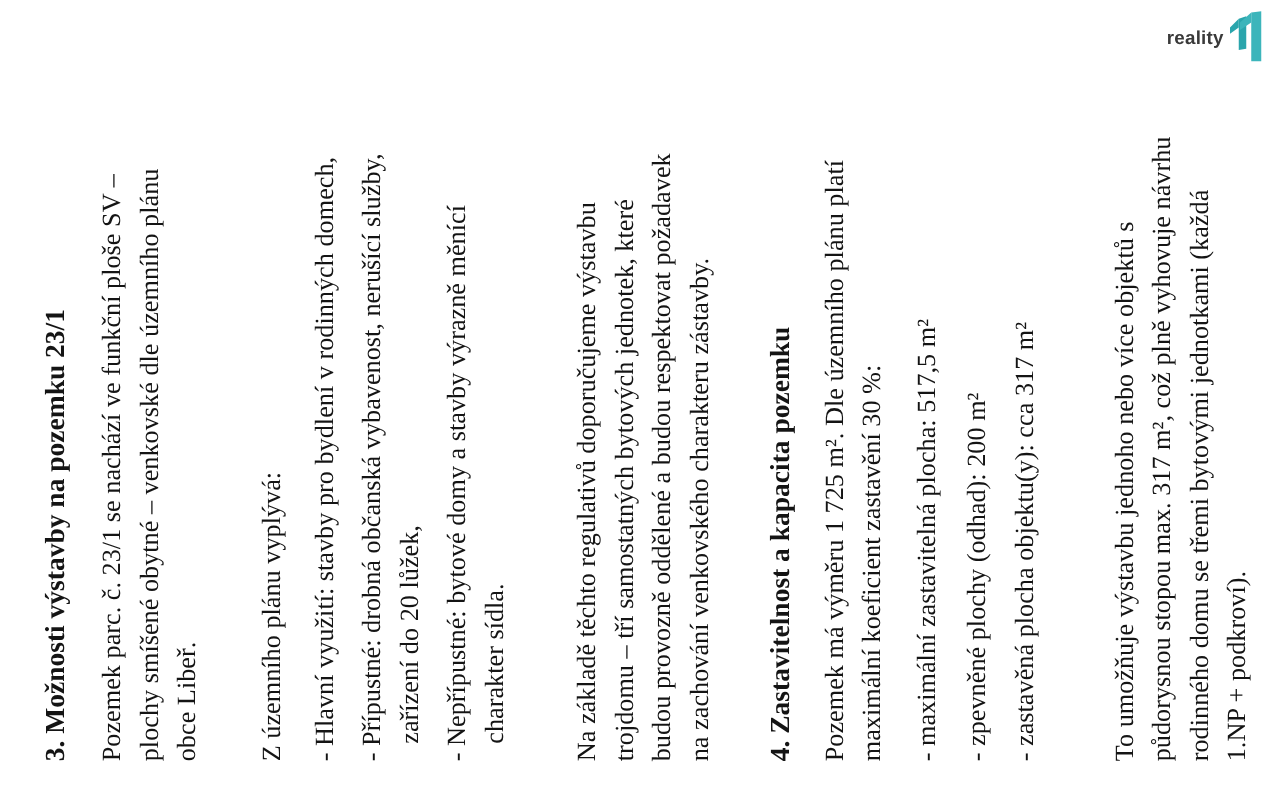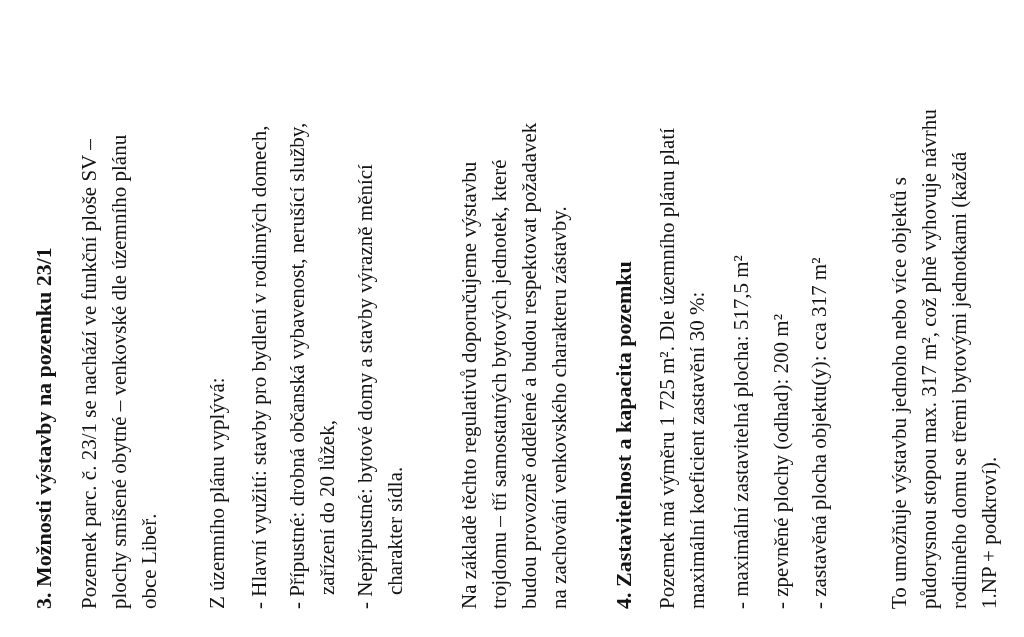--- a/index.html
+++ b/index.html
@@ -133,14 +133,25 @@
 
     <div class="para mt-concl">
       <div class="line">To umožňuje výstavbu jednoho nebo více objektů s</div>
       <div class="line">půdorysnou stopou max. 317 m², což plně vyhovuje návrhu</div>
       <div class="line">rodinného domu se třemi bytovými jednotkami (každá</div>
       <div class="line">1.NP + podkroví).</div>
     </div>
 
   </div>
 
+  <div class="logo">
+    <span class="logo-text">reality</span>
+    <svg class="logo-mark" width="32" height="42" viewBox="0 0 32 42" xmlns="http://www.w3.org/2000/svg">
+
+      <polygon points="9,7 15,5 15,31 9,32" fill="#2aa5ac"></polygon>
+      <polygon points="9,7 2,14 2,19 9,14" fill="#2aa5ac"></polygon>
+
+      <polygon points="19,2 27,1 27,41 19,41" fill="#3cb5bb"></polygon>
+      <polygon points="19,2 10,10 10,16 19,10" fill="#3cb5bb"></polygon>
+    </svg>
+  </div>
 
 </div>
 
 </body></html>

